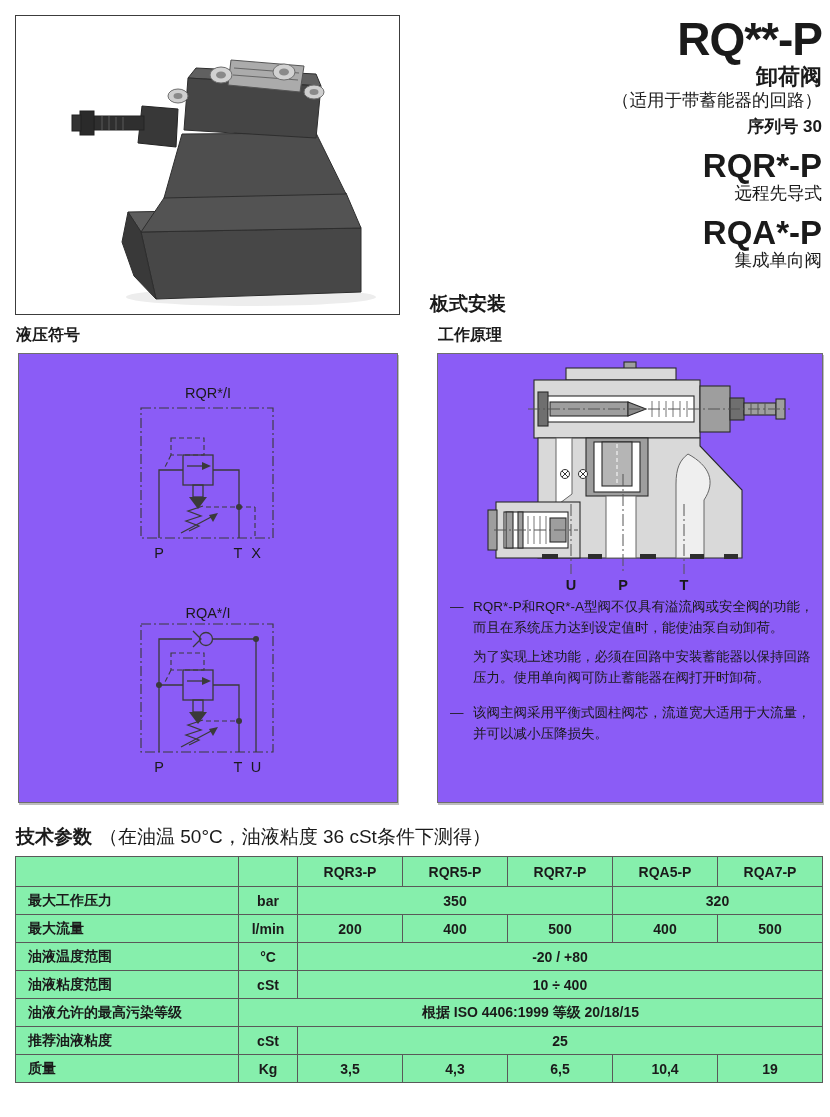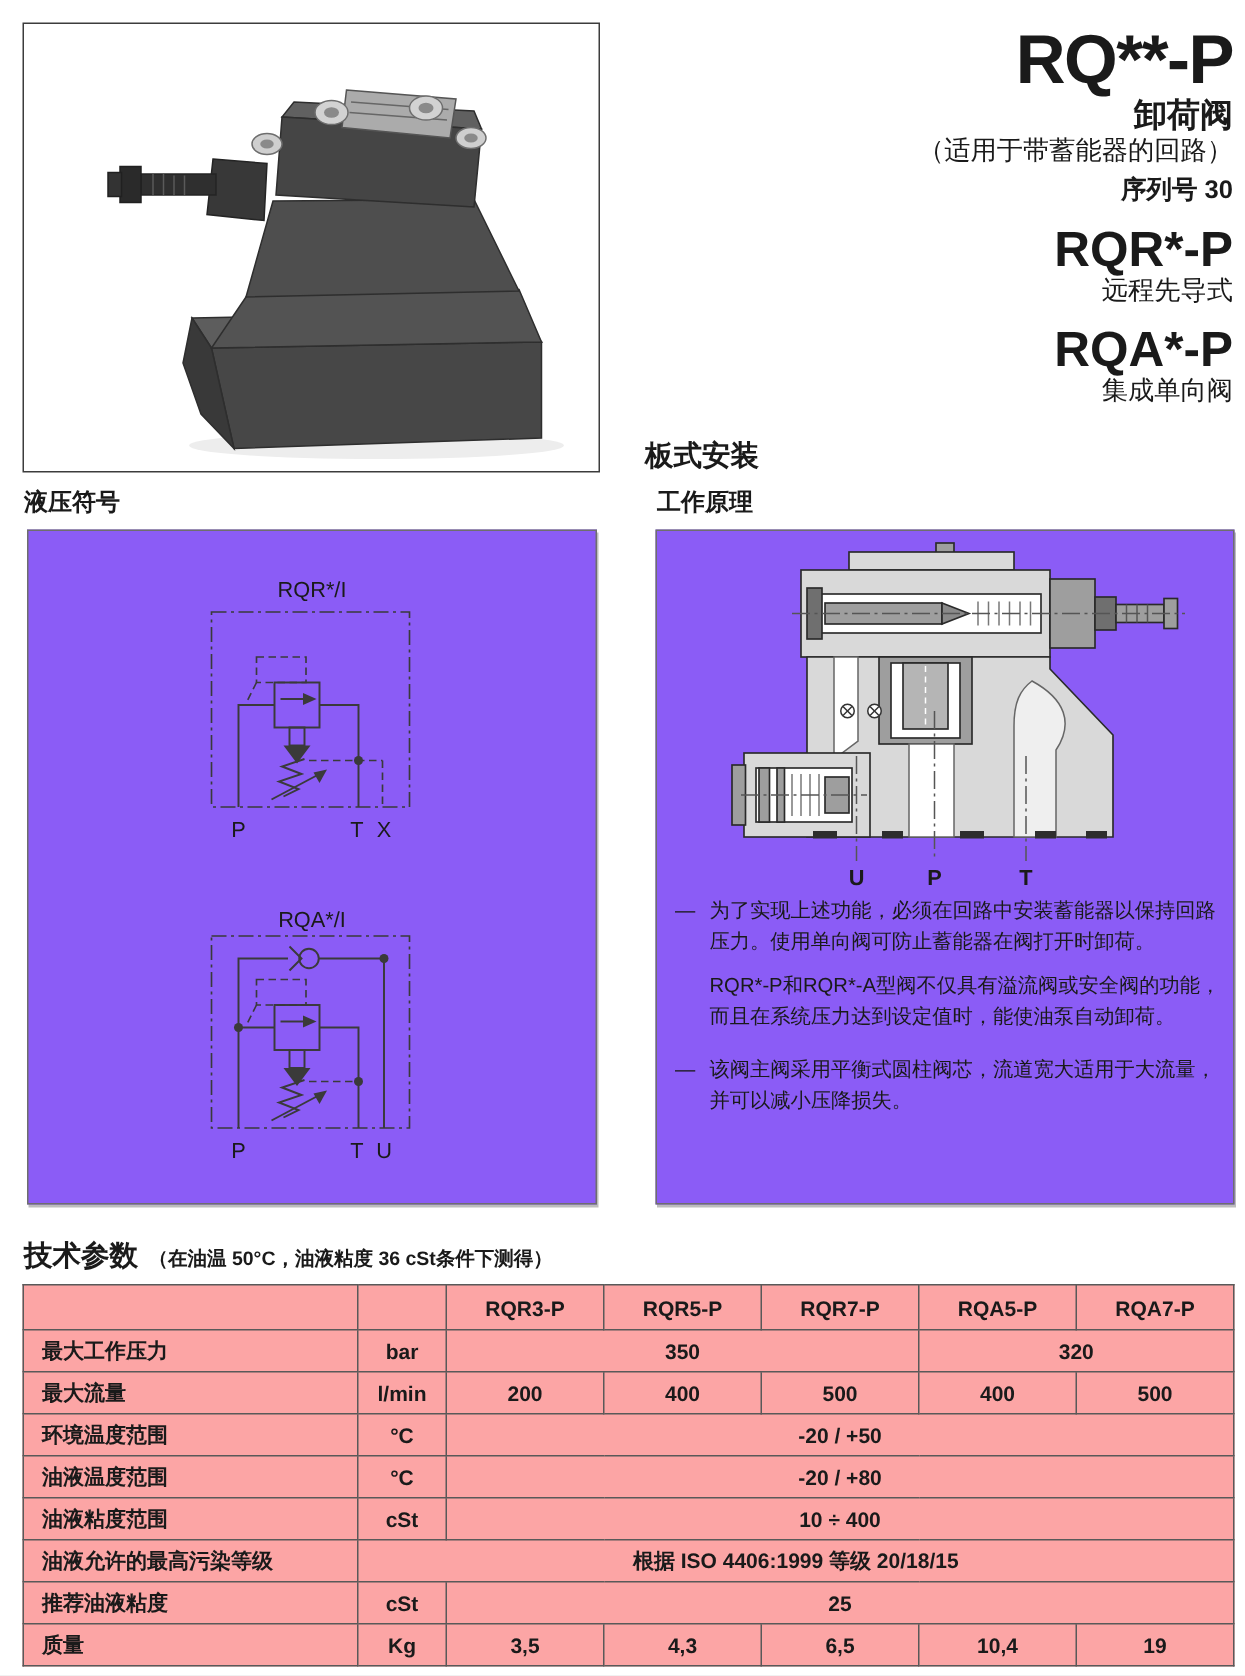--- a/index.html
+++ b/index.html
@@ -37,22 +37,22 @@
   .port-label{font-family:"Liberation Sans",sans-serif;font-size:14.5px;fill:#1a1a1a;}
   .diag-label{font-family:"Liberation Sans",sans-serif;font-size:14.5px;fill:#1a1a1a;}
   
   .bullets{position:absolute;left:12px;right:8px;top:243px;}
   .bullet{display:flex;gap:6px;font-size:13.5px;line-height:1.52;margin-bottom:6px;}
   .bullet .marker{flex:0 0 17px;}
   .bullet .btext p{margin:0 0 9px 0;}
   
   .specs-head{position:absolute;left:16px;top:824px;}
   .specs-head .t1{font-size:19px;font-weight:bold;}
-  .specs-head .t2{font-size:13px;margin-left:7px;font-weight:bold;}
-  table.specs{position:absolute;left:15px;top:856px;width:807px;border-collapse:collapse;table-layout:fixed;font-size:14px;background:#fca5a5;}
+  .specs-head .t2{font-size:19px;margin-left:7px;}
+  table.specs{position:absolute;left:15px;top:856px;width:807px;border-collapse:collapse;table-layout:fixed;font-size:14px;background:#86efac;}
   table.specs th,table.specs td{border:1px solid #595959;text-align:center;height:27px;padding:0 4px;font-weight:bold;overflow:hidden;white-space:nowrap;}
   table.specs th{font-weight:bold;height:29px;}
   table.specs td.lbl{text-align:left;padding-left:12px;}
 </style>
 </head>
 <body>
 
 <div class="page">
 
   <div class="photo-box">
@@ -241,22 +241,22 @@
       <line x1="246" y1="150" x2="246" y2="220" class="cdot"></line>
       <text x="133" y="236" text-anchor="middle" class="port-label" font-weight="bold">U</text>
       <text x="185" y="236" text-anchor="middle" class="port-label" font-weight="bold">P</text>
       <text x="246" y="236" text-anchor="middle" class="port-label" font-weight="bold">T</text>
     </svg>
 
     <div class="bullets">
       <div class="bullet">
         <span class="marker">—</span>
         <div class="btext">
+          <p>RQR*-P和RQR*-A型阀不仅具有溢流阀或安全阀的功能，而且在系统压力达到设定值时，能使油泵自动卸荷。</p>
           <p>为了实现上述功能，必须在回路中安装蓄能器以保持回路压力。使用单向阀可防止蓄能器在阀打开时卸荷。</p>
-          <p>RQR*-P和RQR*-A型阀不仅具有溢流阀或安全阀的功能，而且在系统压力达到设定值时，能使油泵自动卸荷。</p>
         </div>
       </div>
       <div class="bullet">
         <span class="marker">—</span>
         <div class="btext">
           <p>该阀主阀采用平衡式圆柱阀芯，流道宽大适用于大流量，并可以减小压降损失。</p>
         </div>
       </div>
     </div>
   </div>
@@ -296,25 +296,20 @@
       <tr>
         <td class="lbl">最大流量</td>
         <td>l/min</td>
         <td>200</td>
         <td>400</td>
         <td>500</td>
         <td>400</td>
         <td>500</td>
       </tr>
       <tr>
-        <td class="lbl">环境温度范围</td>
-        <td>°C</td>
-        <td colspan="5">-20 / +50</td>
-      </tr>
-      <tr>
         <td class="lbl">油液温度范围</td>
         <td>°C</td>
         <td colspan="5">-20 / +80</td>
       </tr>
       <tr>
         <td class="lbl">油液粘度范围</td>
         <td>cSt</td>
         <td colspan="5">10 ÷ 400</td>
       </tr>
       <tr>

